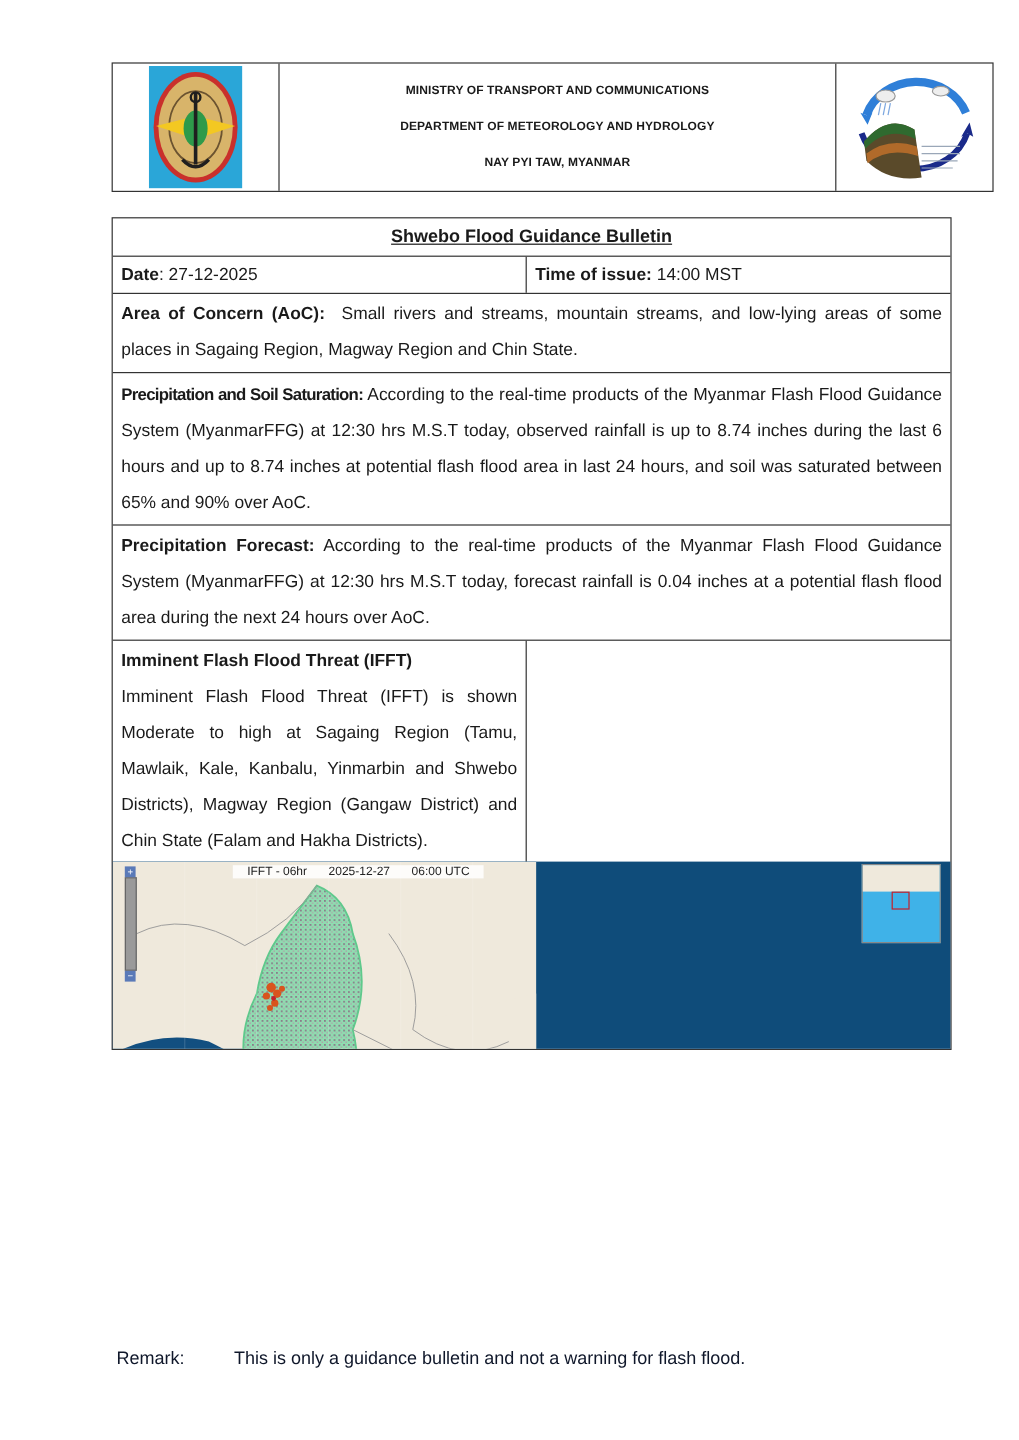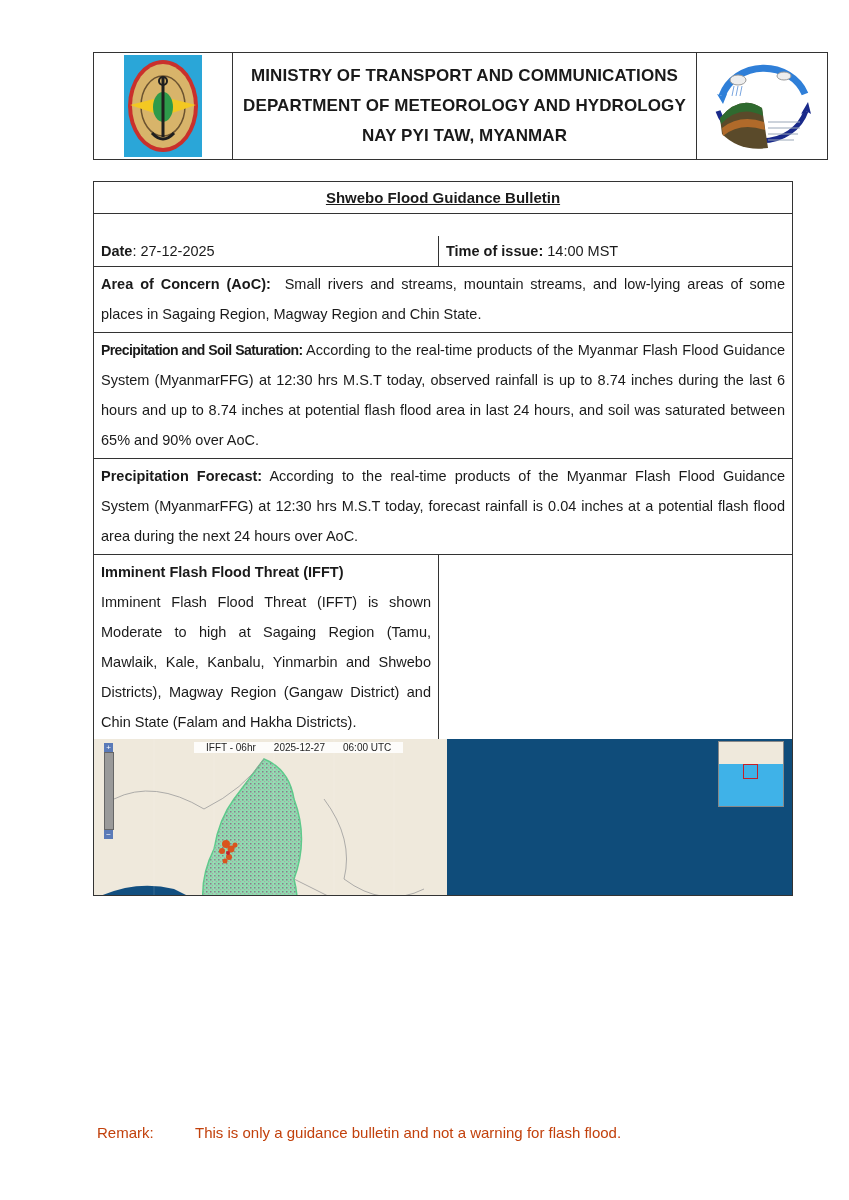--- a/index.html
+++ b/index.html
@@ -5,43 +5,43 @@
   html, body { margin: 0; padding: 0; background: #ffffff; }
   body { width: 849px; height: 1200px; position: relative; overflow: hidden;
          font-family: "Liberation Sans", "DejaVu Sans", sans-serif; color: #1a1a1a; }
 
   
   .header { position: absolute; left: 93px; top: 52px; width: 735px; height: 108px;
             border: 1px solid #333; display: flex; box-sizing: border-box; }
   .header .cell { box-sizing: border-box; height: 100%; }
   .header .logo-left { width: 139px; border-right: 1px solid #333; display: flex; align-items: center; justify-content: center; }
   .header .titles { flex: 1; border-right: 1px solid #333; display: flex; flex-direction: column; justify-content: center; align-items: center; gap: 6px; }
-  .header .titles div { font-weight: bold; font-size: 17px; letter-spacing: 0.1px; line-height: 24px; }
+  .header .titles div { font-weight: bold; font-size: 10px; letter-spacing: 0.1px; line-height: 24px; }
   .header .logo-right { width: 130px; display: flex; align-items: center; justify-content: center; }
 
   
   .bulletin { position: absolute; left: 93px; top: 181px; width: 700px; border: 1px solid #333; box-sizing: border-box; font-size: 14.5px; }
   .row { border-bottom: 1px solid #333; box-sizing: border-box; }
   .row:last-child { border-bottom: none; }
   .title-row { height: 32px; display: flex; align-items: center; justify-content: center; font-weight: bold; font-size: 15px; }
   .title-row span { text-decoration: underline; }
-  .date-row { display: flex; height: 31px; margin-top: 22px; }
+  .date-row { display: flex; height: 31px; }
   .date-row .half { display: flex; align-items: center; padding-left: 7px; box-sizing: border-box; }
   .date-row .left { width: 345px; border-right: 1px solid #333; }
   .date-row .right { flex: 1; }
   .lbl { font-weight: bold; }
   .ul { font-weight: bold; }
   .para { padding: 2px 7px 3px 7px; line-height: 30px; text-align: justify; }
   .cond { letter-spacing: -0.6px; font-size: 14px; }
 
   .ifft-row { display: flex; height: 340px; flex-direction: column; }
   .ifft-text { width: 345px; border-right: 1px solid #333; padding: 2px 7px; box-sizing: border-box; line-height: 30px; text-align: justify; }
   .ifft-map { flex: 1; position: relative; overflow: hidden; background: #0f4c7a; }
 
-  .remark { position: absolute; left: 97px; top: 1124px; color: #c2410c; font-size: 15px; display: flex; }
+  .remark { position: absolute; left: 97px; top: 1124px; color: #0f172a; font-size: 15px; display: flex; }
   .remark .label { width: 98px; }
 </style>
 </head>
 <body>
 
 <div class="header">
   <div class="cell logo-left">
     <svg width="78" height="102" viewBox="0 0 78 102">
       <rect x="0" y="0" width="78" height="102" fill="#2aa6d8"></rect>
       <ellipse cx="39" cy="51" rx="35" ry="46" fill="#c9302c"></ellipse>

